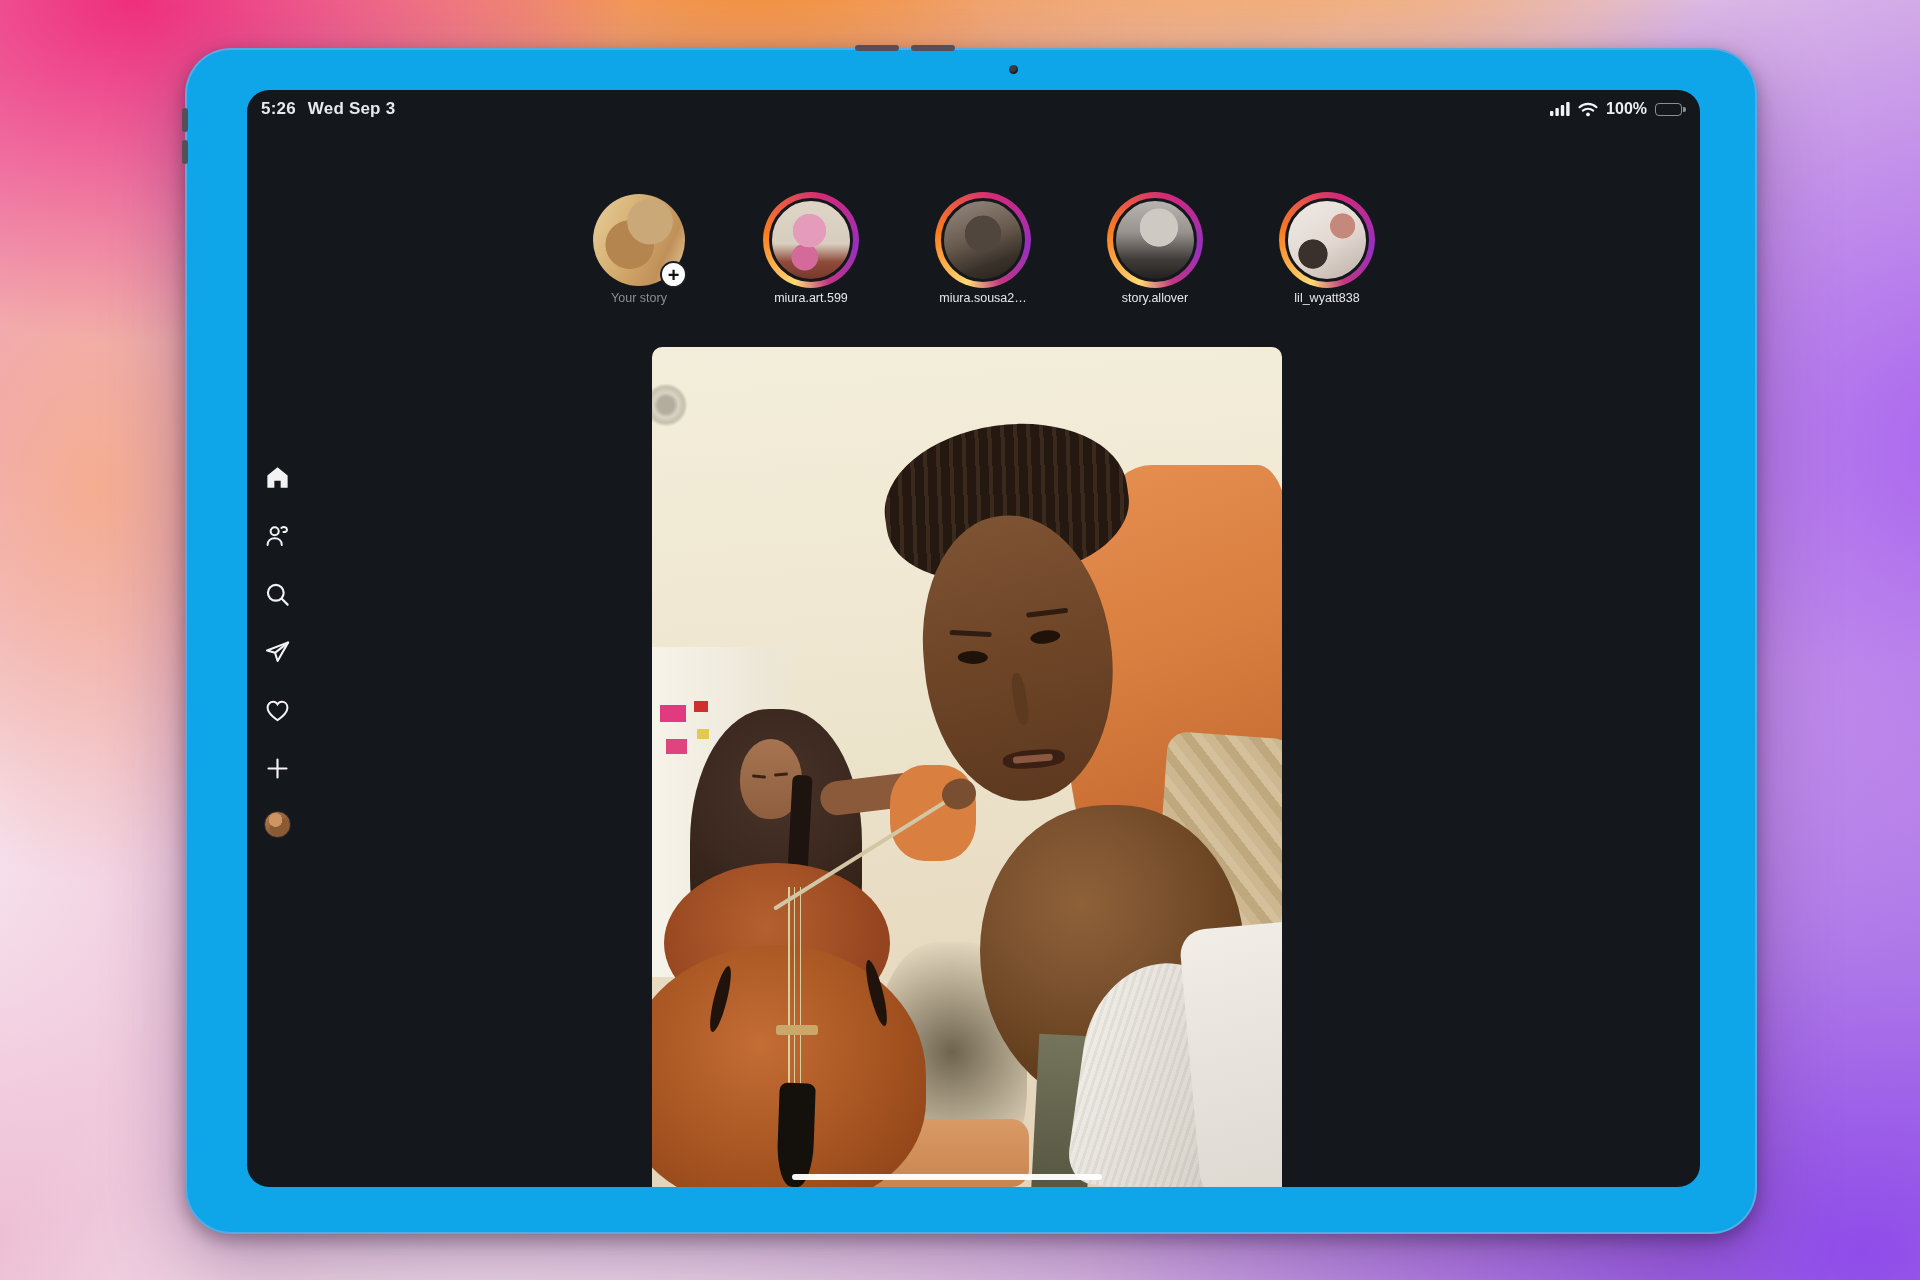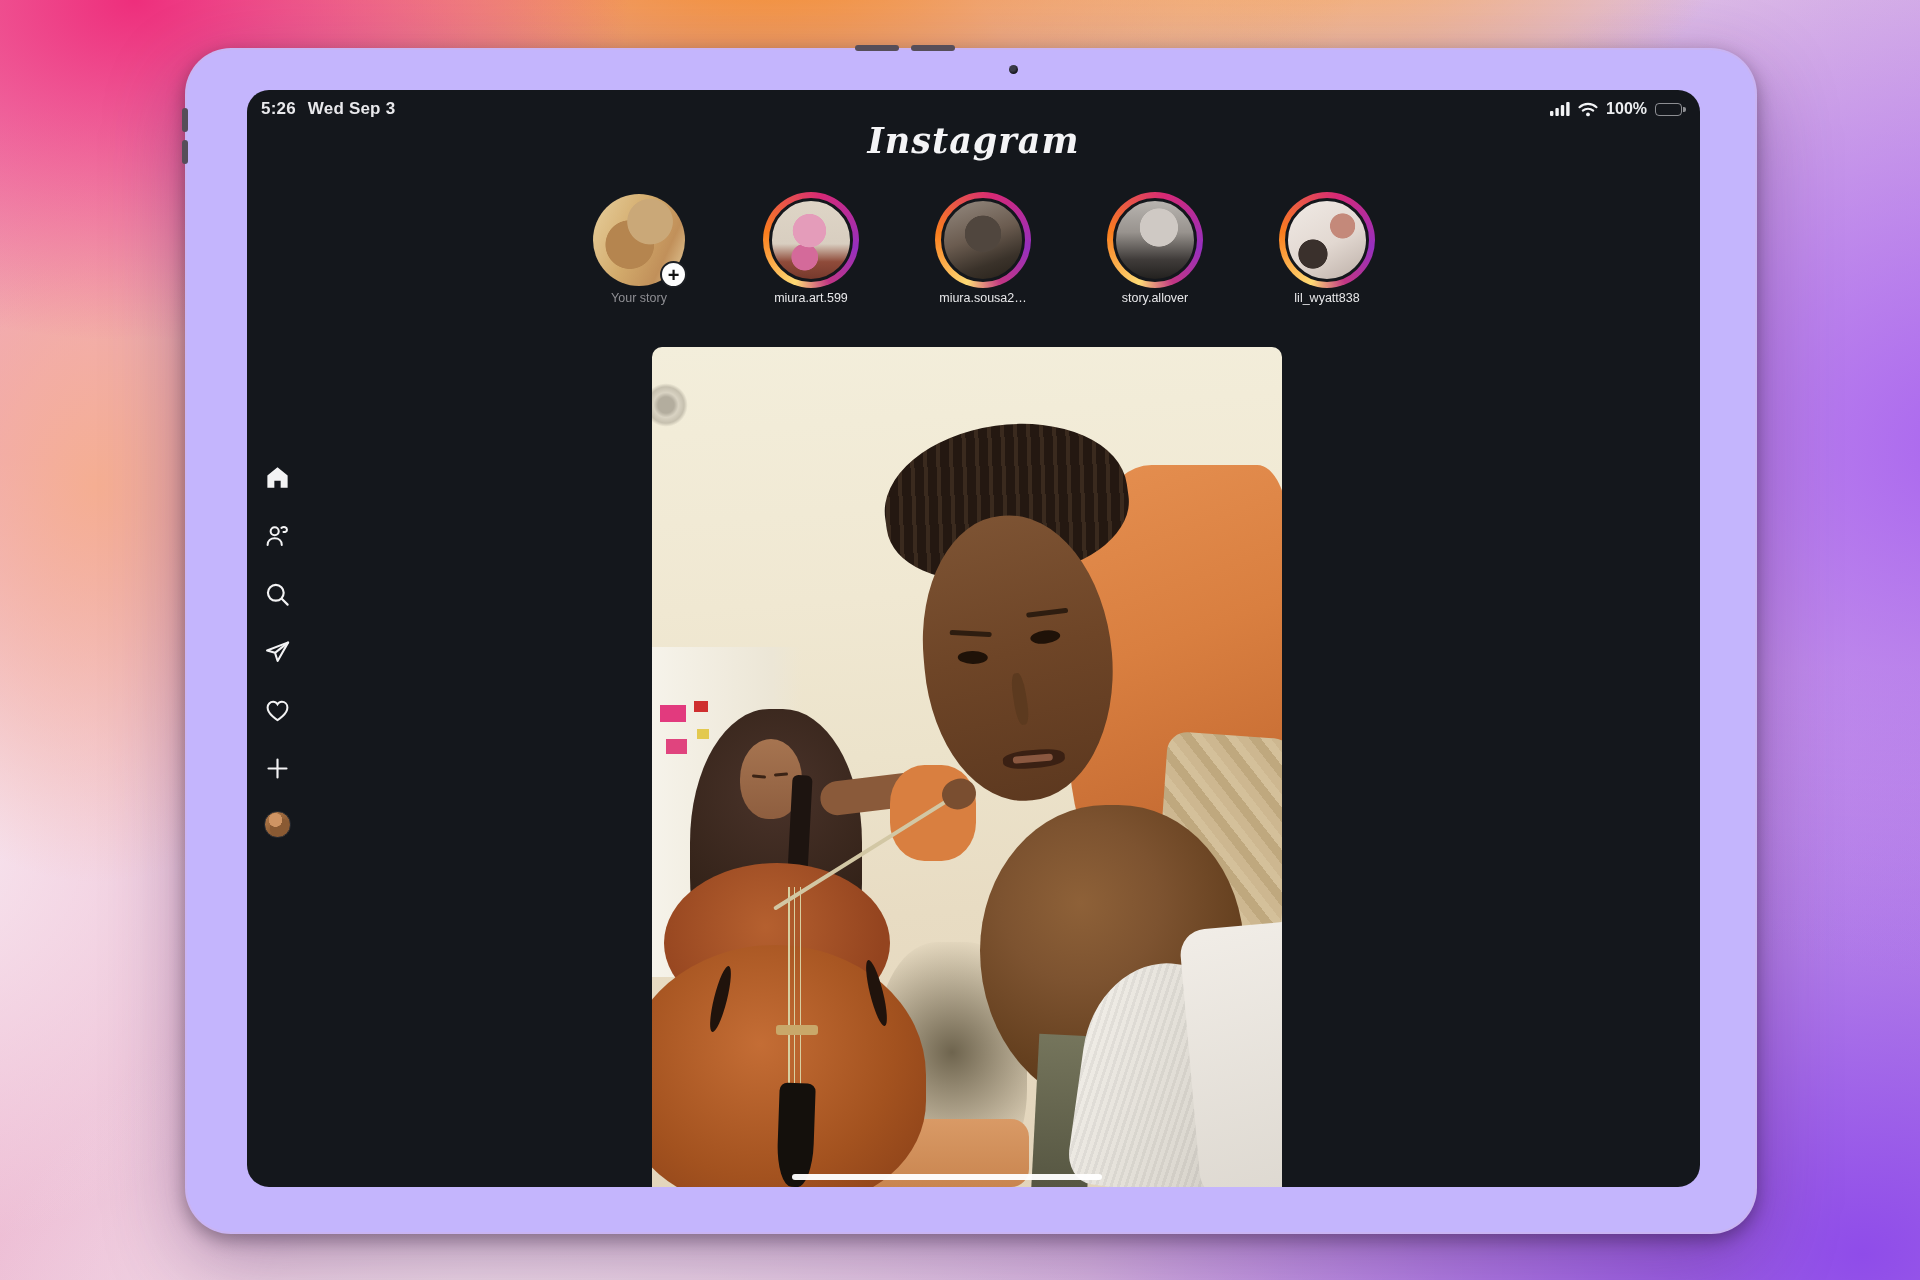--- a/index.html
+++ b/index.html
@@ -15,21 +15,21 @@
       radial-gradient(1150px 920px at 103% 35%, #aa66ef 0%, rgba(170,102,239,0) 58%),
       radial-gradient(1250px 950px at 97% 98%, #8f4ce9 0%, rgba(143,76,233,0) 62%),
       radial-gradient(1000px 820px at 28% 110%, #f6e3ee 0%, rgba(246,227,238,0) 58%),
       radial-gradient(820px 700px at -6% 66%, #f8ecf3 0%, rgba(248,236,243,0) 58%),
       linear-gradient(120deg, #f0a0c0 0%, #ecd4e4 45%, #c79ae8 100%);
   }
 
   
   .tablet {
     position:absolute; left:185px; top:48px; width:1572px; height:1186px;
-    background:#c4b5fd; border-radius:46px;
+    background:#0ea5e9; border-radius:46px;
     border:2px solid rgba(210,180,225,.38);
     box-shadow: 0 28px 80px rgba(70,25,95,.38), 0 6px 18px rgba(0,0,0,.35);
   }
   .hw-btn { position:absolute; background:#564e59; border-radius:3px; }
   .hw-top-1 { left:668px; top:-5px; width:44px; height:6px; }
   .hw-top-2 { left:724px; top:-5px; width:44px; height:6px; }
   .hw-left-1 { left:-5px; top:58px;  width:6px; height:24px; }
   .hw-left-2 { left:-5px; top:90px;  width:6px; height:24px; }
   .camera-dot { position:absolute; left:822px; top:15px; width:9px; height:9px; border-radius:50%;
     background:radial-gradient(circle at 40% 35%, #3a3a46 0 35%, #15151b 70%); }
@@ -217,21 +217,20 @@
         <path d="M1.5 5.2 A 12.5 12.5 0 0 1 18.5 5.2" fill="none" stroke="#f2f3f5" stroke-width="2.1" stroke-linecap="round"></path>
         <path d="M4.8 8.6 A 8 8 0 0 1 15.2 8.6" fill="none" stroke="#f2f3f5" stroke-width="2.1" stroke-linecap="round"></path>
         <circle cx="10" cy="12.4" r="1.9" fill="#f2f3f5"></circle>
       </svg>
       <span class="battery-pct">100%</span>
       <span class="battery-shell">
         <span class="battery-fill"></span><span class="battery-tip"></span>
       </span>
     </div>
 
-    <div class="wordmark">Instagram</div>
 
     <div class="stories">
       <div class="story self">
         <div class="story-ring ring-none">
           <div class="story-avatar av-0">
             <div class="add-badge">+</div>
           </div>
         </div>
         <div class="story-label">Your story</div>
       </div>

